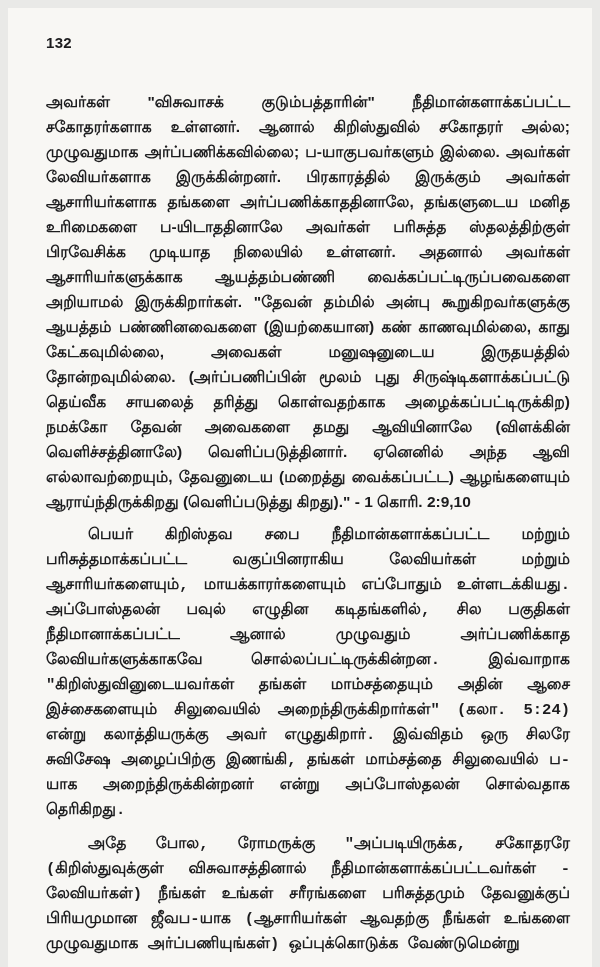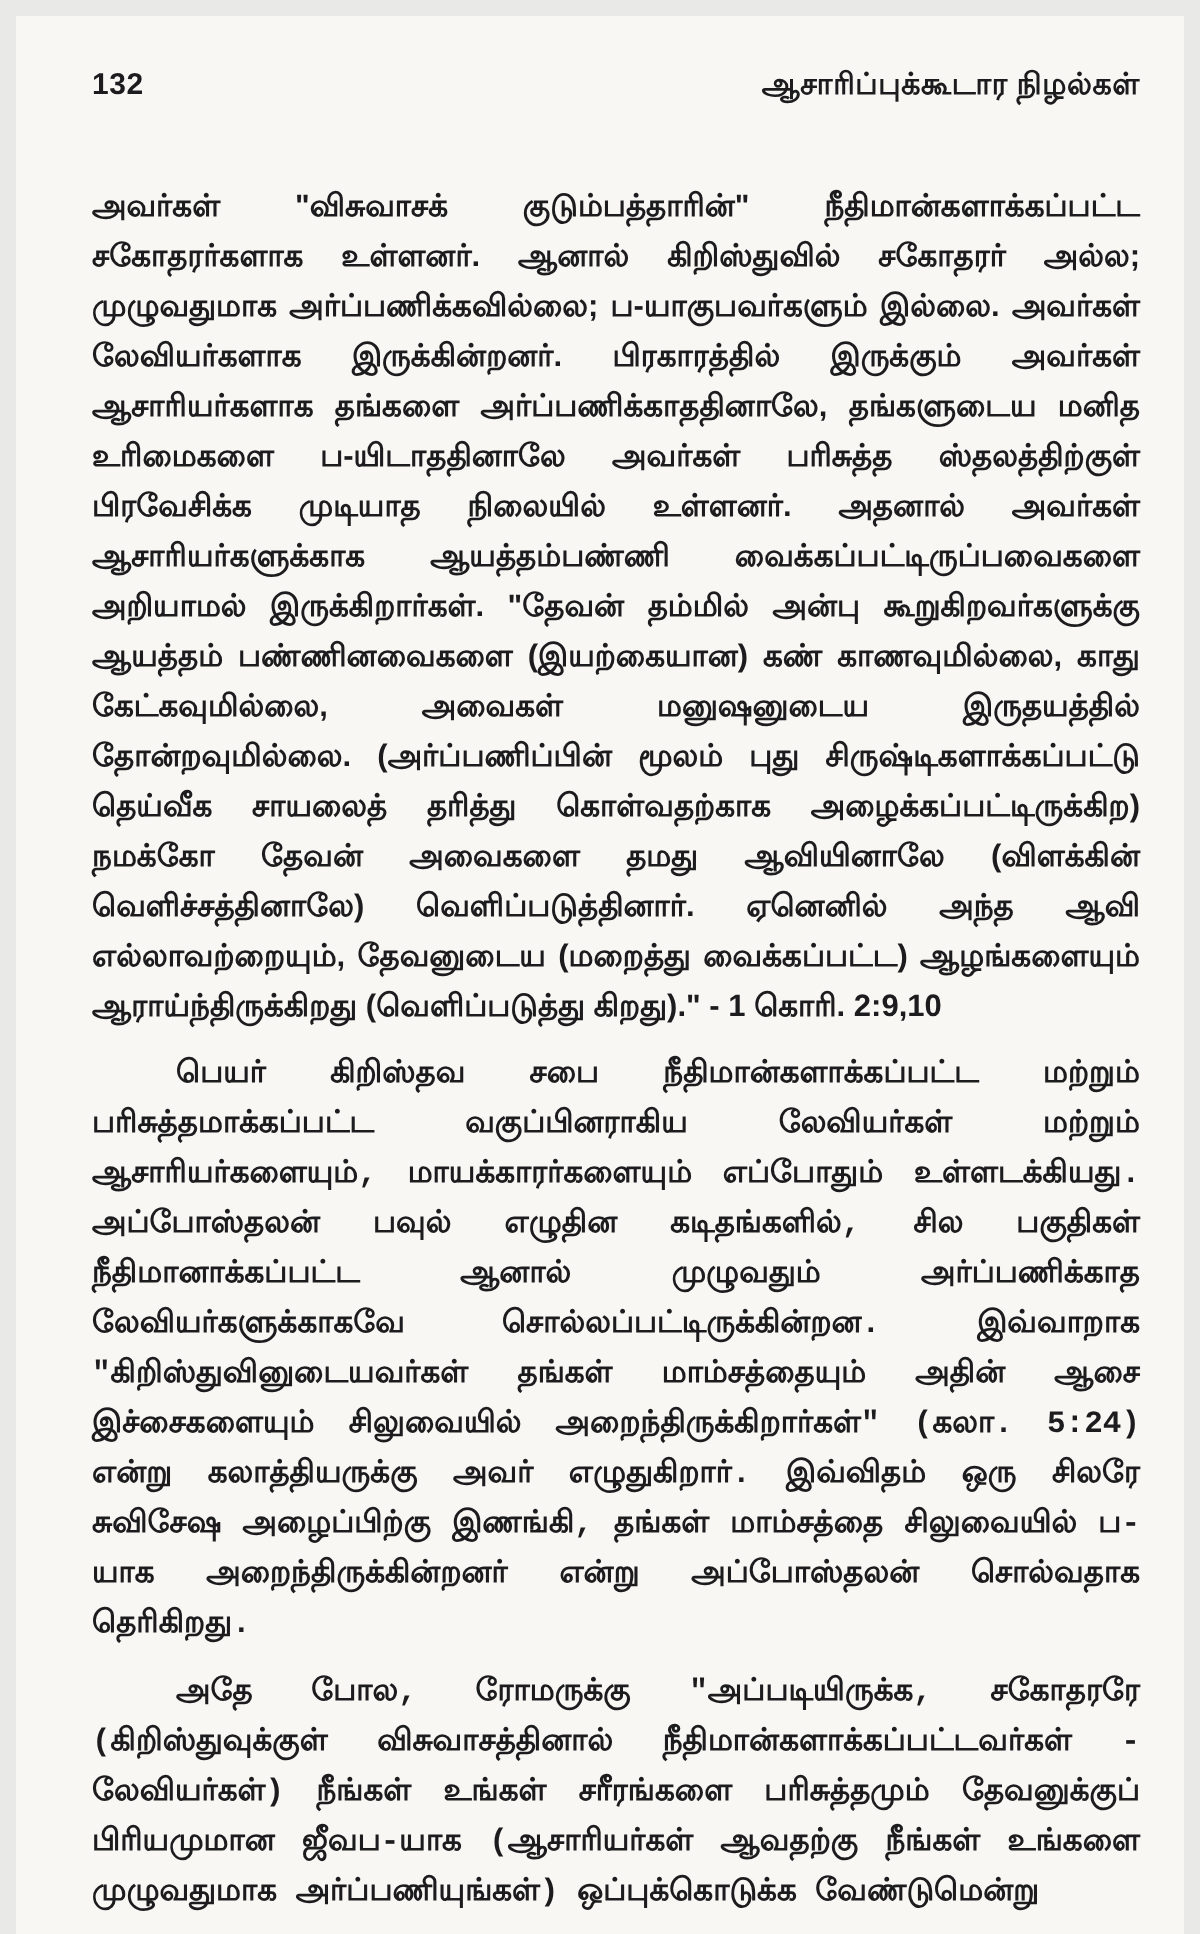--- a/index.html
+++ b/index.html
@@ -55,21 +55,20 @@
     font-family: Liberation Mono, monospace;
   }
 </style>
 </head>
 <body>
 
 <div class="page">
 
   <div class="page-header">
     <span class="page-number">132</span>
-    <span class="header-title">ஆசாரிப்புக்கூடார நிழல்கள்</span>
   </div>
 
   <div class="page-body">
     <p>அவர்கள் "விசுவாசக் குடும்பத்தாரின்" நீதிமான்களாக்கப்பட்ட சகோதரர்களாக உள்ளனர். ஆனால் கிறிஸ்துவில் சகோதரர் அல்ல; முழுவதுமாக அர்ப்பணிக்கவில்லை; ப-யாகுபவர்களும் இல்லை. அவர்கள் லேவியர்களாக இருக்கின்றனர். பிரகாரத்தில் இருக்கும் அவர்கள் ஆசாரியர்களாக தங்களை அர்ப்பணிக்காததினாலே, தங்களுடைய மனித உரிமைகளை ப-யிடாததினாலே அவர்கள் பரிசுத்த ஸ்தலத்திற்குள் பிரவேசிக்க முடியாத நிலையில் உள்ளனர். அதனால் அவர்கள் ஆசாரியர்களுக்காக ஆயத்தம்பண்ணி வைக்கப்பட்டிருப்பவைகளை அறியாமல் இருக்கிறார்கள். "தேவன் தம்மில் அன்பு கூறுகிறவர்களுக்கு ஆயத்தம் பண்ணினவைகளை (இயற்கையான) கண் காணவுமில்லை, காது கேட்கவுமில்லை, அவைகள் மனுஷனுடைய இருதயத்தில் தோன்றவுமில்லை. (அர்ப்பணிப்பின் மூலம் புது சிருஷ்டிகளாக்கப்பட்டு தெய்வீக சாயலைத் தரித்து கொள்வதற்காக அழைக்கப்பட்டிருக்கிற) நமக்கோ தேவன் அவைகளை தமது ஆவியினாலே (விளக்கின் வெளிச்சத்தினாலே) வெளிப்படுத்தினார். ஏனெனில் அந்த ஆவி எல்லாவற்றையும், தேவனுடைய (மறைத்து வைக்கப்பட்ட) ஆழங்களையும் ஆராய்ந்திருக்கிறது (வெளிப்படுத்து கிறது)." - 1 கொரி. 2:9,10</p>
     <p class="indented">பெயர் கிறிஸ்தவ சபை நீதிமான்களாக்கப்பட்ட மற்றும் பரிசுத்தமாக்கப்பட்ட வகுப்பினராகிய லேவியர்கள் மற்றும் ஆசாரியர்களையும், மாயக்காரர்களையும் எப்போதும் உள்ளடக்கியது. அப்போஸ்தலன் பவுல் எழுதின கடிதங்களில், சில பகுதிகள் நீதிமானாக்கப்பட்ட ஆனால் முழுவதும் அர்ப்பணிக்காத லேவியர்களுக்காகவே சொல்லப்பட்டிருக்கின்றன. இவ்வாறாக "கிறிஸ்துவினுடையவர்கள் தங்கள் மாம்சத்தையும் அதின் ஆசை இச்சைகளையும் சிலுவையில் அறைந்திருக்கிறார்கள்" (கலா. 5:24) என்று கலாத்தியருக்கு அவர் எழுதுகிறார். இவ்விதம் ஒரு சிலரே சுவிசேஷ அழைப்பிற்கு இணங்கி, தங்கள் மாம்சத்தை சிலுவையில் ப-யாக அறைந்திருக்கின்றனர் என்று அப்போஸ்தலன் சொல்வதாக தெரிகிறது.</p>
     <p class="indented">அதே போல, ரோமருக்கு "அப்படியிருக்க, சகோதரரே (கிறிஸ்துவுக்குள் விசுவாசத்தினால் நீதிமான்களாக்கப்பட்டவர்கள் - லேவியர்கள்) நீங்கள் உங்கள் சரீரங்களை பரிசுத்தமும் தேவனுக்குப் பிரியமுமான ஜீவப-யாக (ஆசாரியர்கள் ஆவதற்கு நீங்கள் உங்களை முழுவதுமாக அர்ப்பணியுங்கள்) ஒப்புக்கொடுக்க வேண்டுமென்று</p>
   </div>
 
 </div>
 

